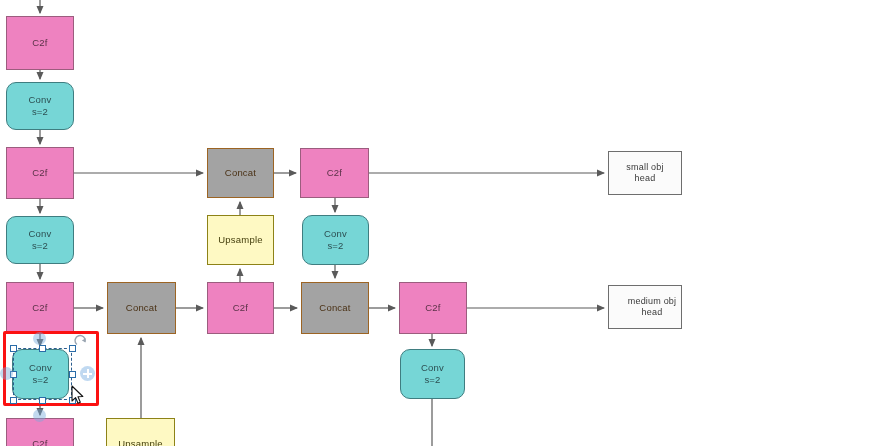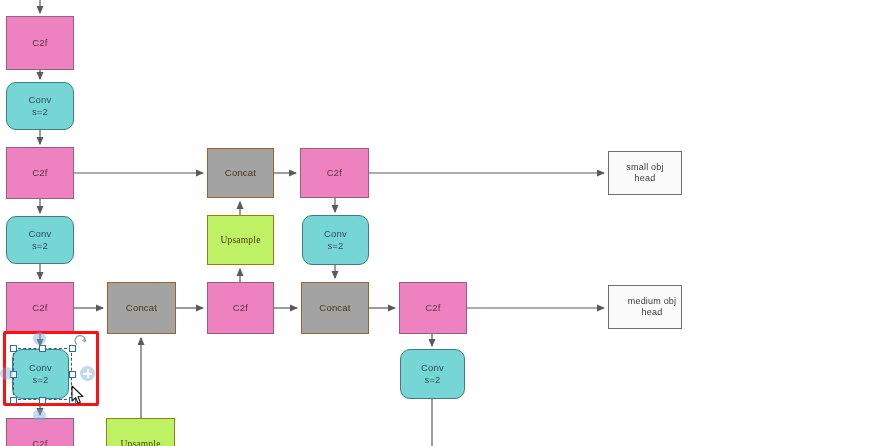--- a/index.html
+++ b/index.html
@@ -51,24 +51,23 @@
     border-color: #3f7d80;
     color: #2c4f52;
     border-radius: 10px;
   }
   .node-concat {
     background: #a3a3a3;
     border-color: #9c6423;
     color: #4a3115;
   }
   .node-upsample {
-    background: #bef264;
+    background: #fef9c3;
     border-color: #8d8217;
     color: #443f0d;
-    font-family: Liberation Serif, serif;
   }
   .node-head {
     background: #fbfbfb;
     border-color: #6e6e6e;
     color: #3a3a3a;
     font-size: 9px;
     line-height: 11px;
   }
   .node-line2 {
     display: block;

